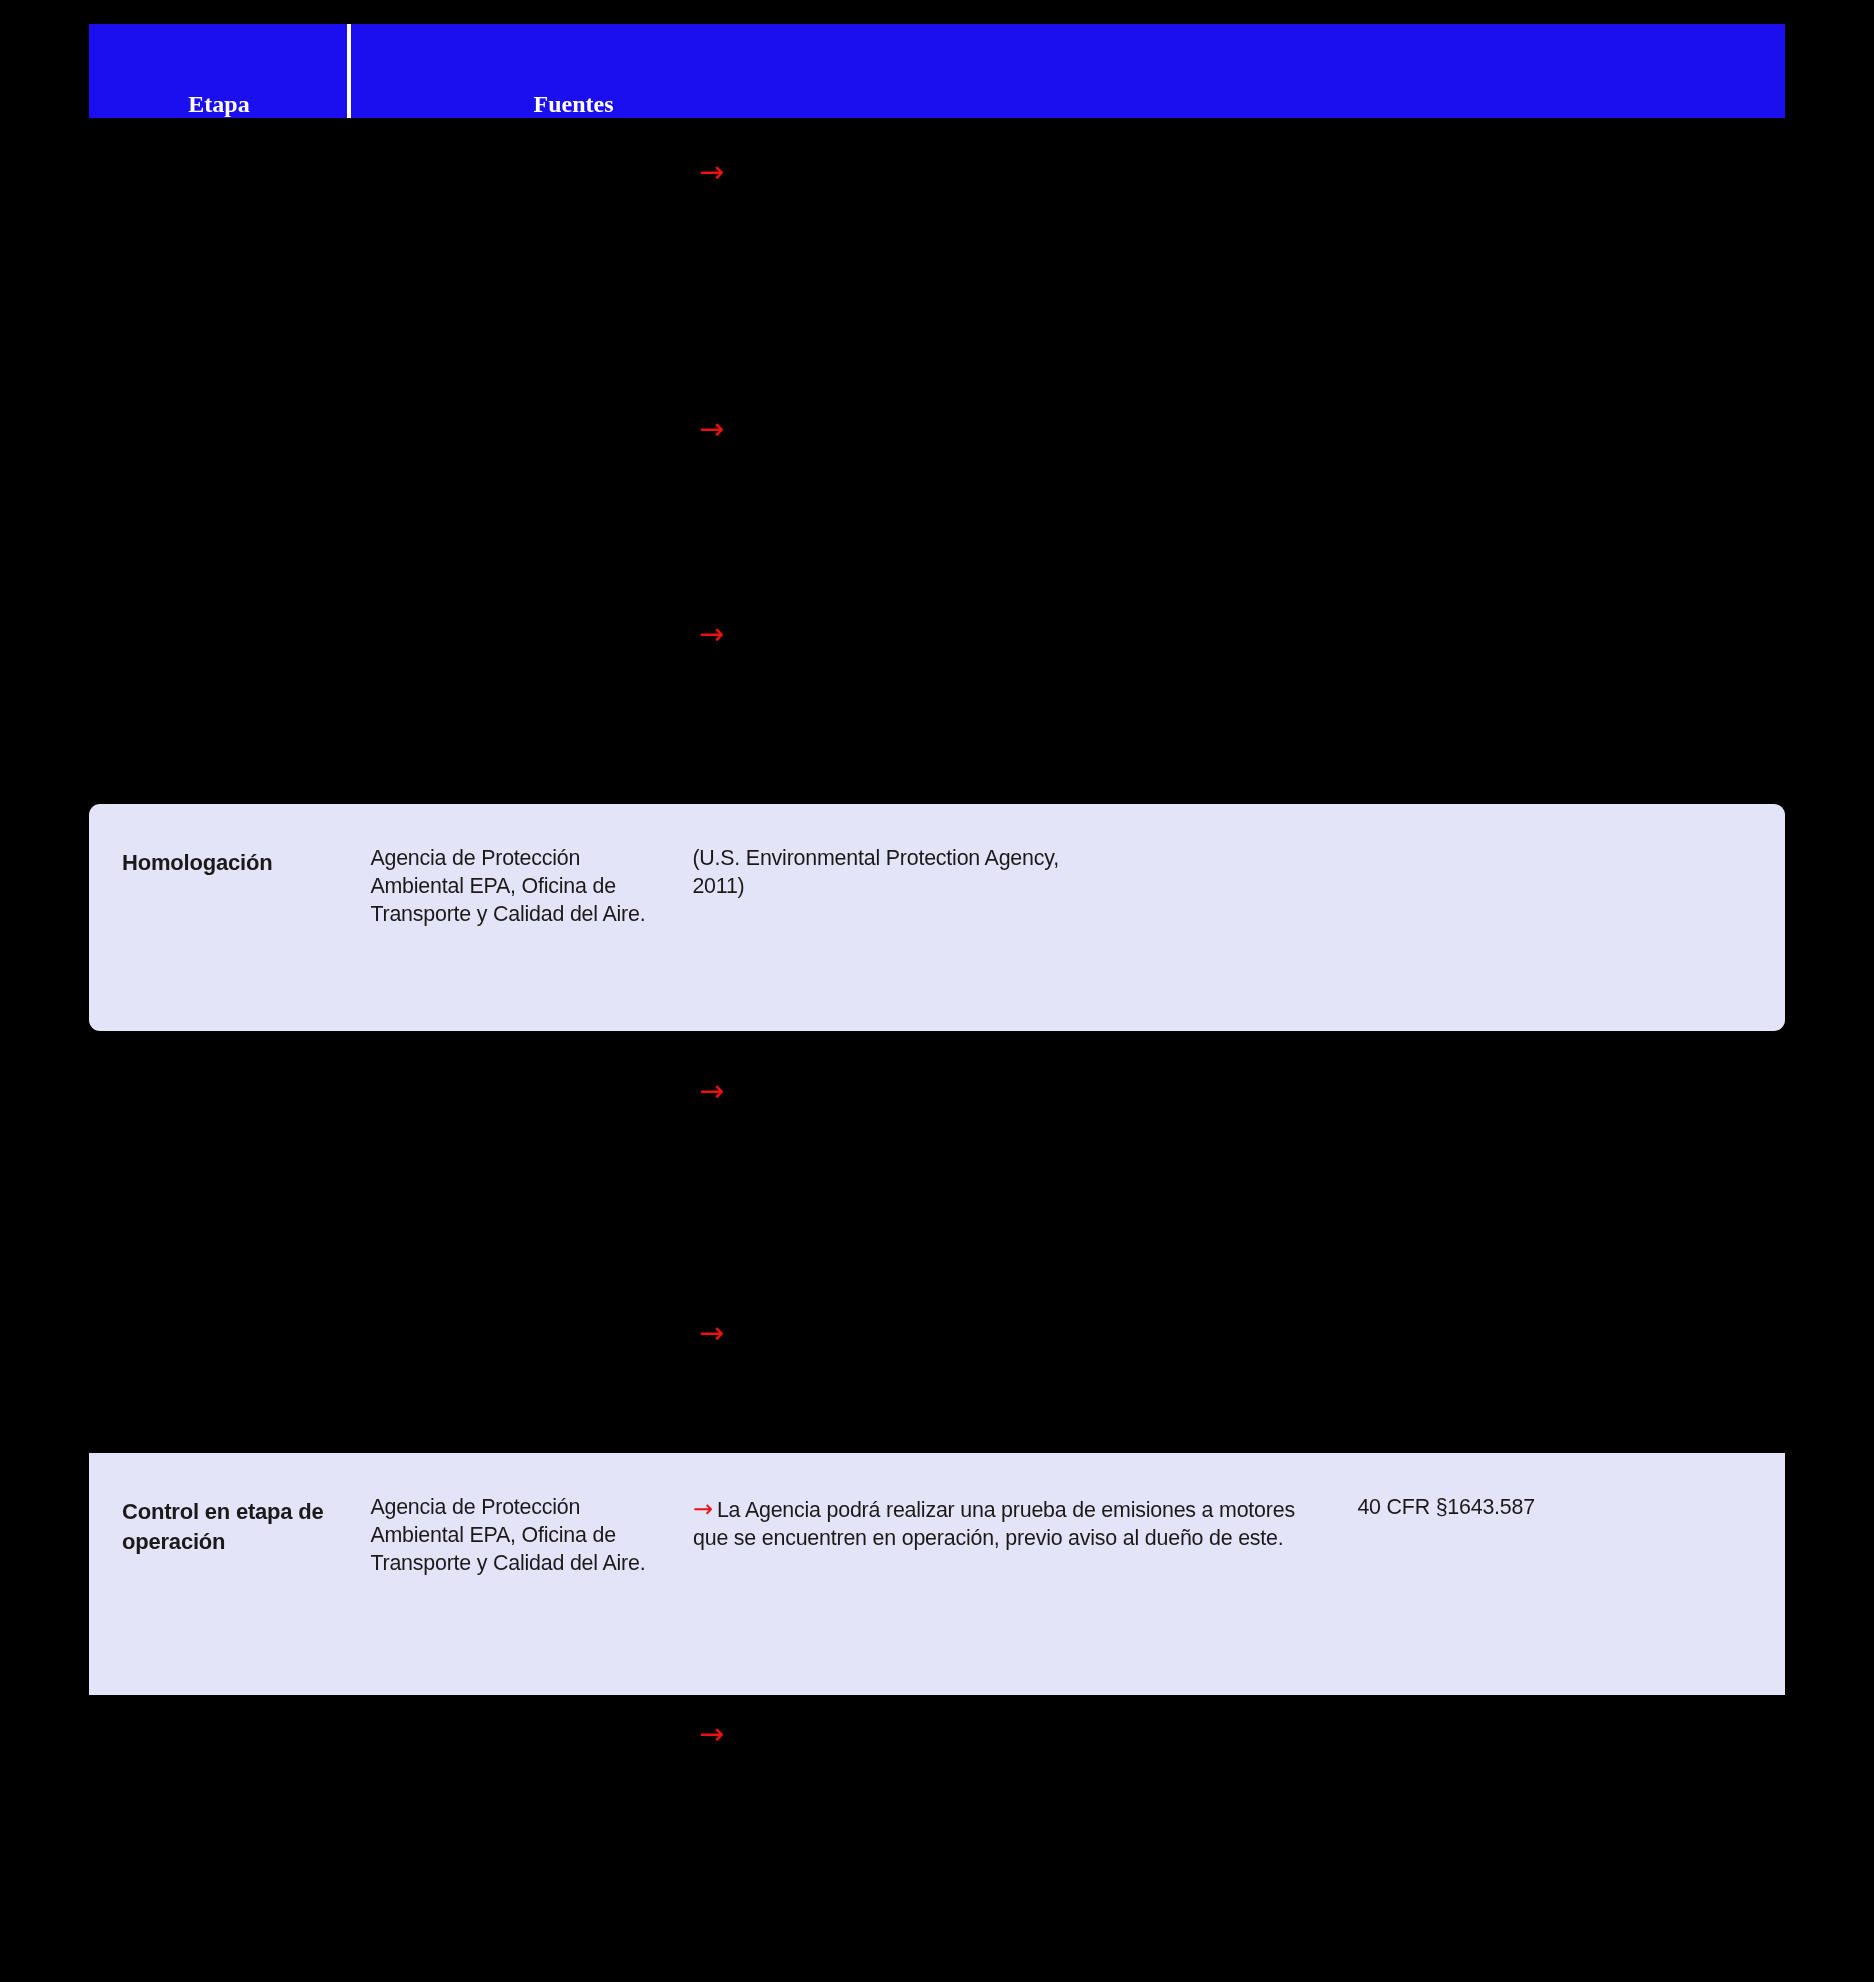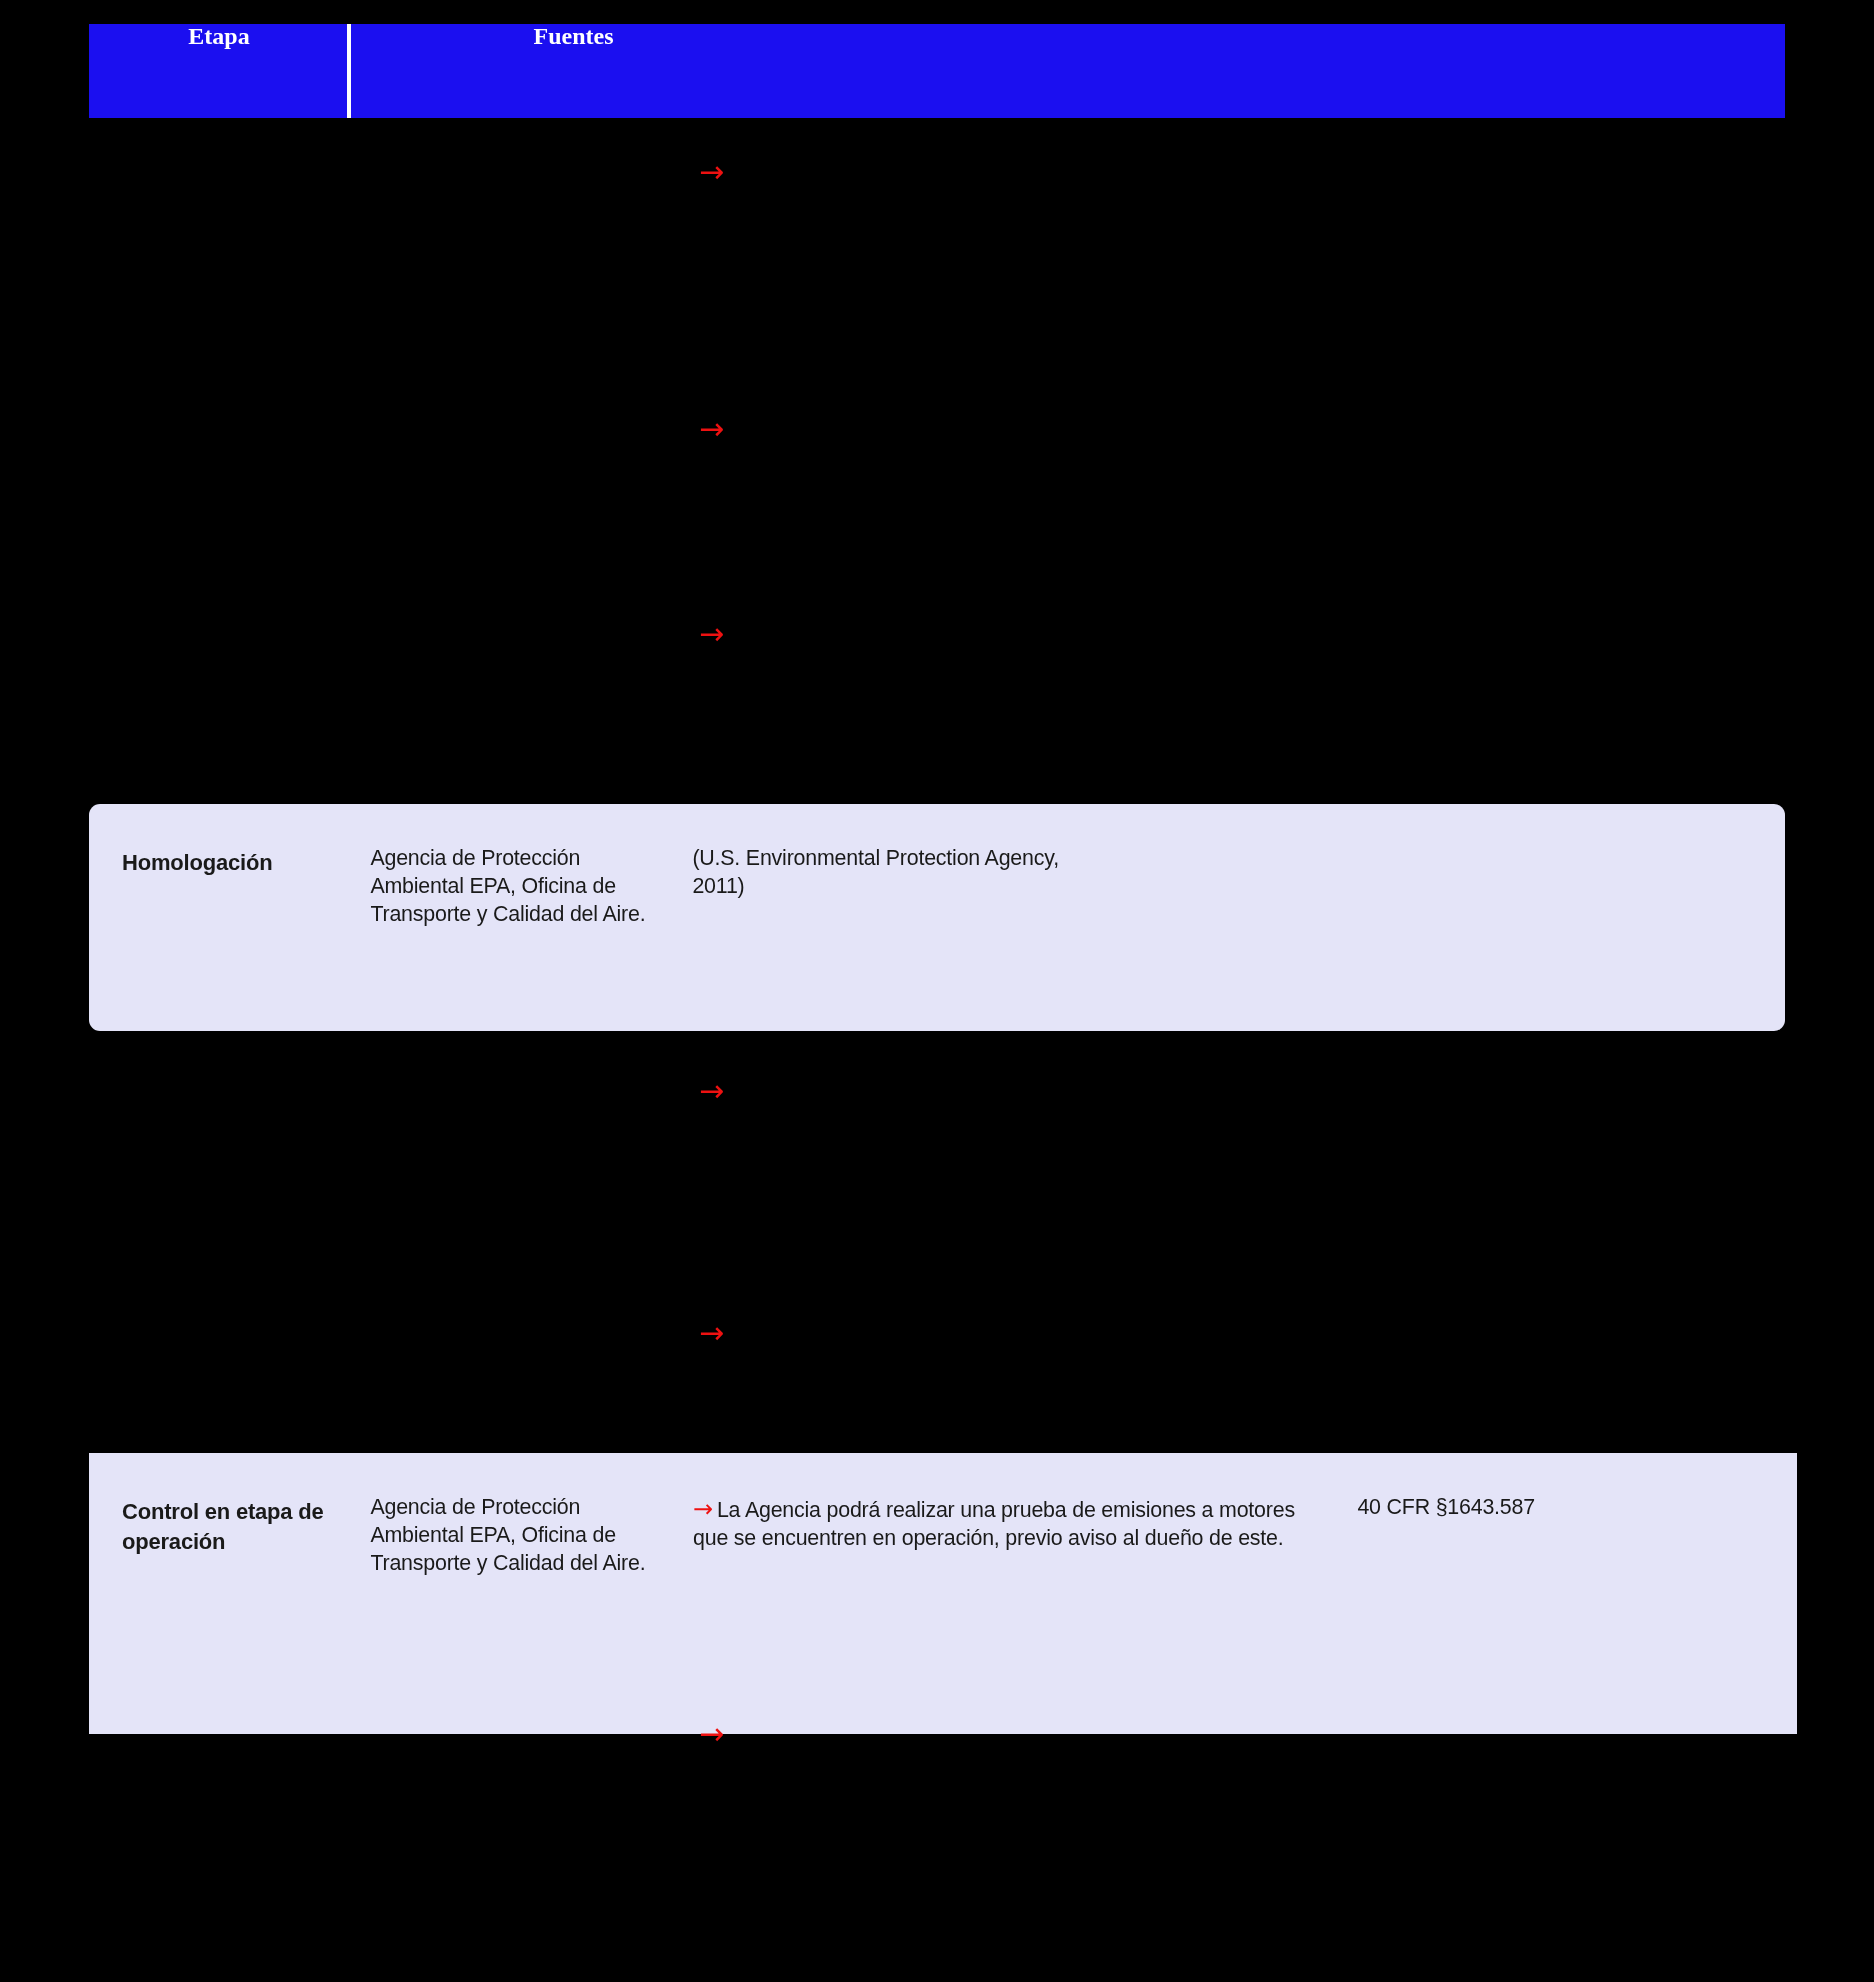--- a/index.html
+++ b/index.html
@@ -32,21 +32,21 @@
     top: 24px;
     width: 1696px;
     height: 94px;
     background: #1B0FF0;
     display: flex;
     flex-direction: row;
     align-items: stretch;
   }
   .hcell {
     display: flex;
-    align-items: flex-start;
+    align-items: flex-end;
     justify-content: center;
     text-align: center;
     color: #FFFFFF;
     font-family: "Liberation Serif", serif;
     font-weight: bold;
     font-size: 24px;
     line-height: 1.08;
     padding: 0 6.4px;
     box-sizing: border-box;
     position: relative;
@@ -66,21 +66,21 @@
   .hcell-fuentes   { width: 449px; }
 
   
   .band {
     position: absolute;
     left: 89px;
     width: 1696px;
     background: #E4E4F8;
   }
   .band-row1 { top: 804px; height: 227px; border-radius: 11px; }
-  .band-row2 { top: 1453px; height: 281px; padding-left: 12px; }
+  .band-row2 { top: 1453px; height: 242px; }
 
   .band .cells {
     position: absolute;
     left: 0; top: 0;
     width: 100%;
     height: 100%;
     display: flex;
     flex-direction: row;
     align-items: flex-start;
   }

